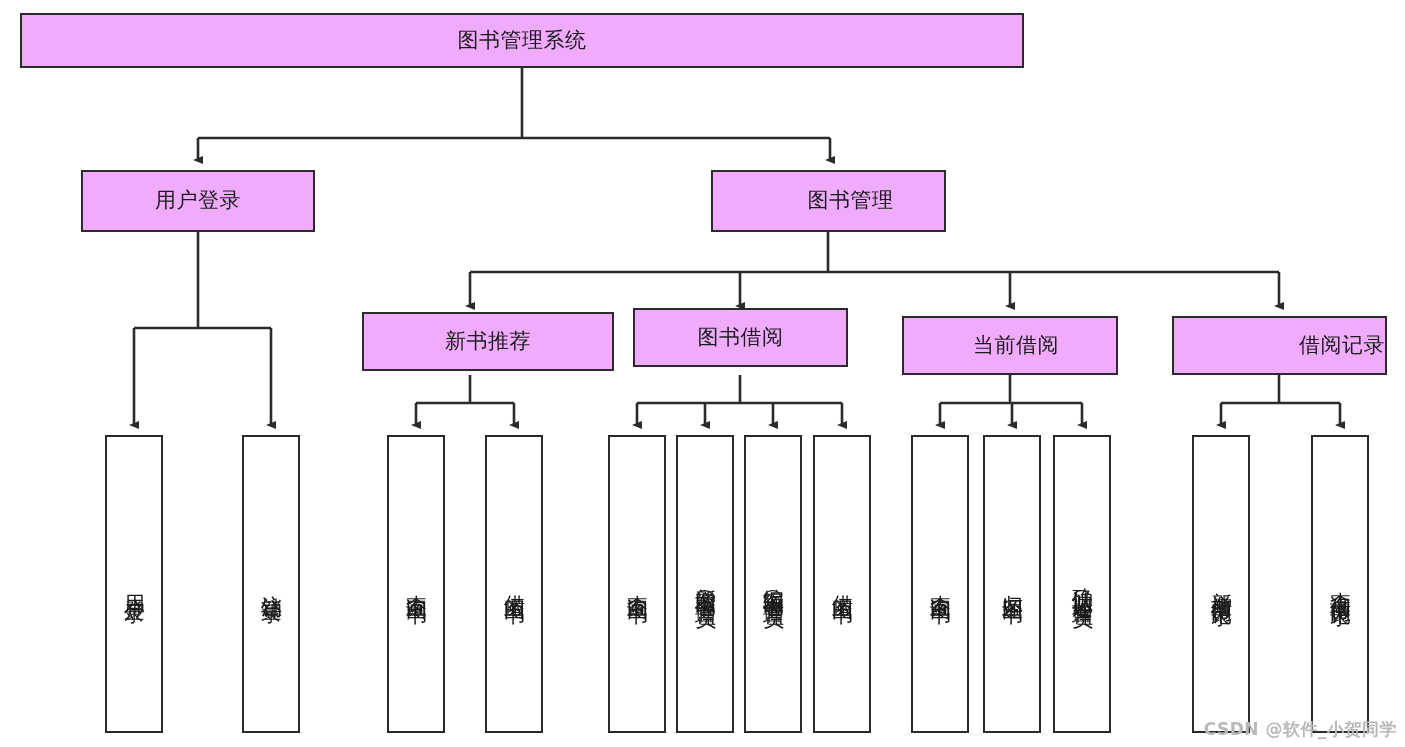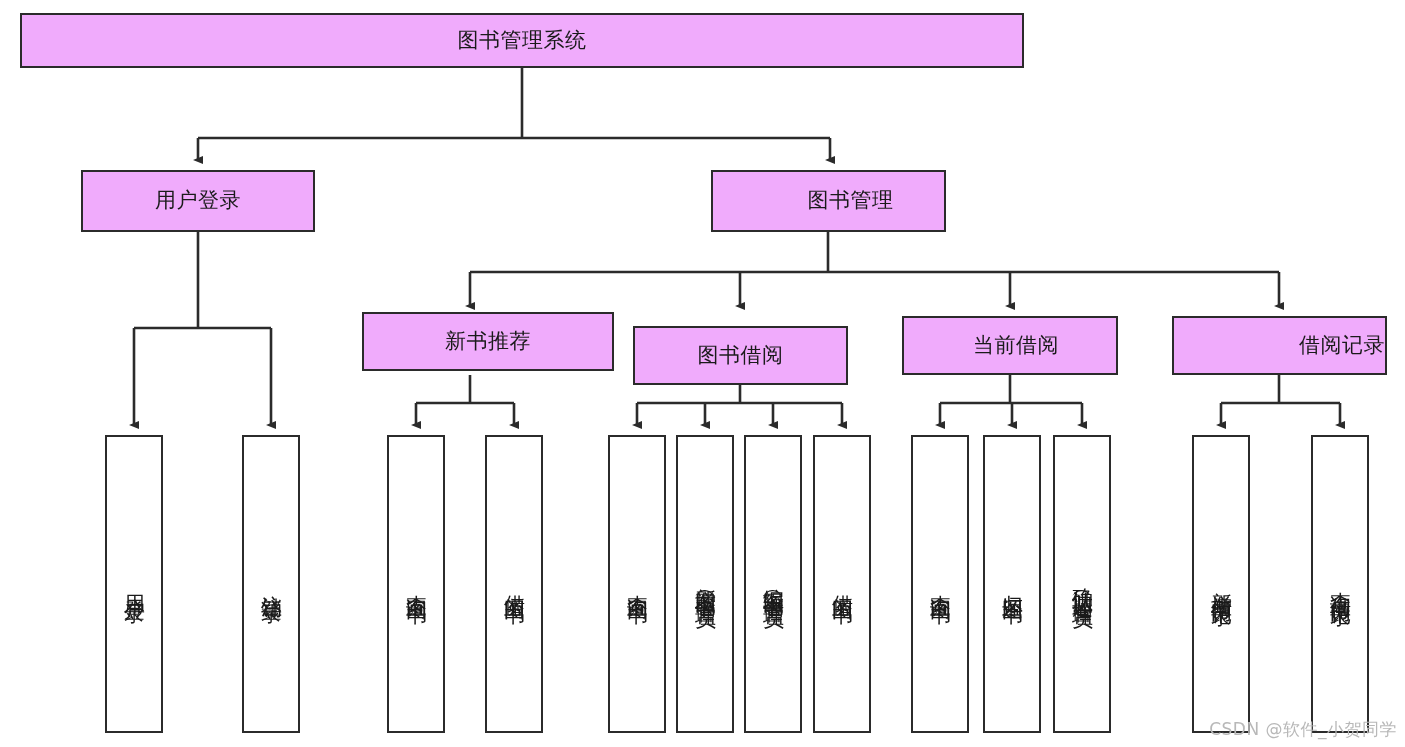--- a/index.html
+++ b/index.html
@@ -64,20 +64,21 @@
   }
   .watermark {
     position: absolute;
     right: 8px;
     bottom: 6px;
     font-size: 17px;
     color: #b8b8b8;
     white-space: nowrap;
     letter-spacing: 0.5px;
     pointer-events: none;
+    font-weight: bold;
   }
 </style>
 </head>
 <body>
 
 <div id="diagram-root">
 
   <svg id="diagram-svg" viewBox="0 0 1405 747" xmlns="http://www.w3.org/2000/svg">
     <defs>
       <marker id="arrow" markerWidth="10" markerHeight="10" refX="5" refY="5" orient="auto" markerUnits="userSpaceOnUse">
@@ -135,21 +136,21 @@
   <div class="node-box" style="left:81px; top:170px; width:234px; height:62px;">
     <span class="node-label-h">用户登录</span>
   </div>
   <div class="node-box" style="left:711px; top:170px; width:235px; height:62px;padding-left:44px;">
     <span class="node-label-h">图书管理</span>
   </div>
 
   <div class="node-box" style="left:362px; top:312px; width:252px; height:59px;">
     <span class="node-label-h">新书推荐</span>
   </div>
-  <div class="node-box" style="left:633px; top:326px; width:215px; height:59px;">
+  <div class="node-box" style="left:633px; top:308px; width:215px; height:59px;">
     <span class="node-label-h">图书借阅</span>
   </div>
   <div class="node-box" style="left:902px; top:316px; width:216px; height:59px;padding-left:12px;">
     <span class="node-label-h">当前借阅</span>
   </div>
   <div class="node-box" style="left:1172px; top:316px; width:215px; height:59px;justify-content:flex-end;">
     <span class="node-label-h">借阅记录</span>
   </div>
 
   <div class="leaf-box" style="left:105px; top:435px; width:58px; height:298px;">

